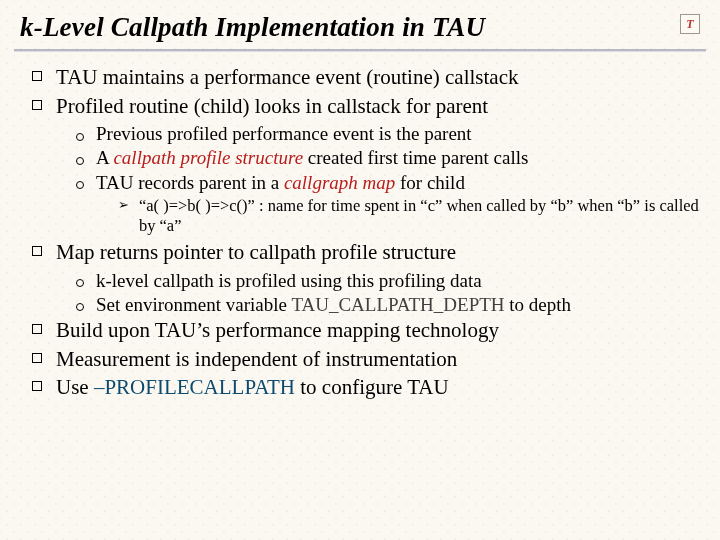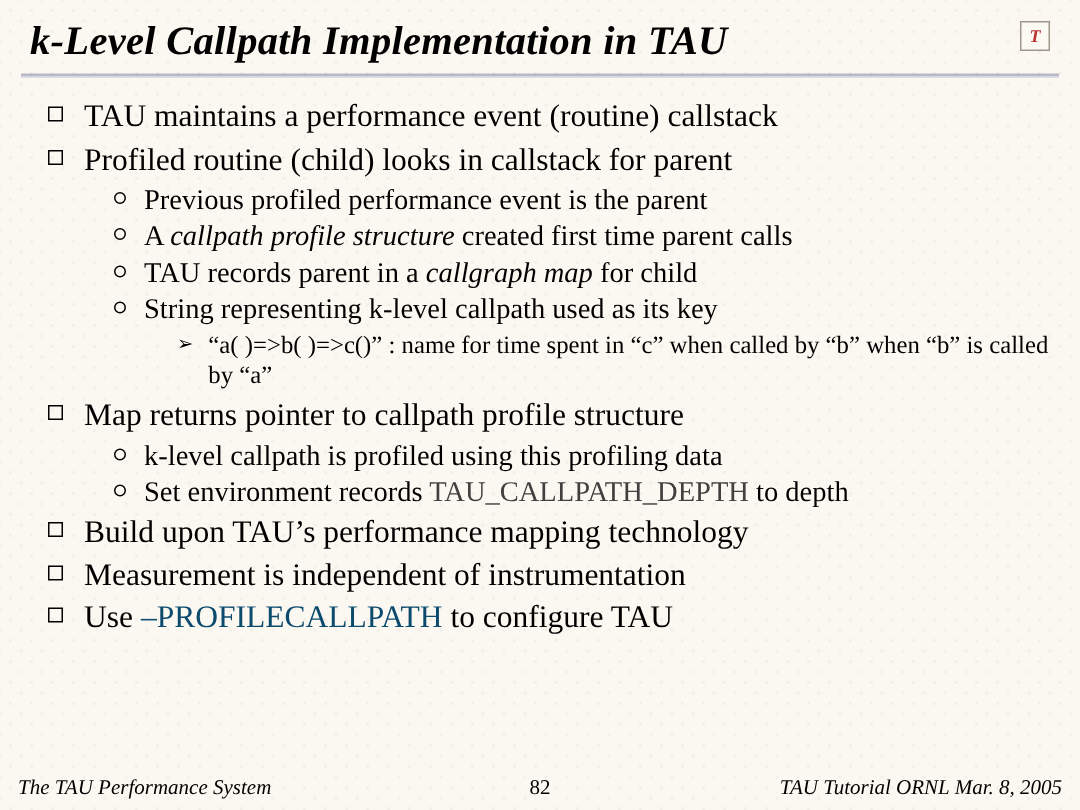--- a/index.html
+++ b/index.html
@@ -61,21 +61,21 @@
     font-size: 21px;
     line-height: 1.22;
   }
   .lvl1 {
     display: flex;
     align-items: flex-start;
     margin: 2px 0 3px 14px;
   }
   .lvl2 {
     display: flex;
-    align-items: flex-start;
+    align-items: center;
     margin: 1px 0 1px 58px;
     font-size: 19px;
   }
   .lvl3 {
     display: flex;
     align-items: flex-start;
     margin: 2px 0 4px 100px;
     font-size: 16.5px;
   }
   .bullet1 {
@@ -98,21 +98,21 @@
   .bullet3 {
     flex: 0 0 auto;
     font-size: 13px;
     margin: 1px 10px 0 0;
     line-height: 1.3;
   }
   .txt {
     flex: 1 1 auto;
   }
   .em-blue {
-    color: #000000;
+    color: #b91c1c;
     font-style: italic;
   }
   .em-green {
     color: #404040;
   }
   .em-darkred {
     color: #0c4a6e;
   }
   .footer {
     position: absolute;
@@ -174,44 +174,40 @@
       </span>
     </div>
 
     <div class="lvl2">
       <span class="bullet2"></span>
       <span class="txt">
         <span>TAU records parent in a </span><span class="em-blue">callgraph map</span><span> for child</span>
       </span>
     </div>
 
-    <div class="lvl2">
-      <span class="bullet2"></span>
-      <span class="txt">String representing k-level callpath used as its key</span>
-    </div>
 
     <div class="lvl3">
       <span class="bullet3">➢</span>
       <span class="txt">“a( )=&gt;b( )=&gt;c()” : name for time spent in “c” when called by “b” when “b” is called by “a”</span>
     </div>
 
     <div class="lvl1">
       <span class="bullet1"></span>
       <span class="txt">Map returns pointer to callpath profile structure</span>
     </div>
 
     <div class="lvl2">
       <span class="bullet2"></span>
       <span class="txt">k-level callpath is profiled using this profiling data</span>
     </div>
 
     <div class="lvl2">
       <span class="bullet2"></span>
       <span class="txt">
-        <span>Set environment records </span><span class="em-green">TAU_CALLPATH_DEPTH</span><span> to depth</span>
+        <span>Set environment variable </span><span class="em-green">TAU_CALLPATH_DEPTH</span><span> to depth</span>
       </span>
     </div>
 
     <div class="lvl1">
       <span class="bullet1"></span>
       <span class="txt">Build upon TAU’s performance mapping technology</span>
     </div>
 
     <div class="lvl1">
       <span class="bullet1"></span>
@@ -220,19 +216,14 @@
 
     <div class="lvl1">
       <span class="bullet1"></span>
       <span class="txt">
         <span>Use </span><span class="em-darkred">–PROFILECALLPATH</span><span> to configure TAU</span>
       </span>
     </div>
 
   </div>
 
-  <div class="footer">
-    <span class="footer-left">The TAU Performance System</span>
-    <span class="footer-center">82</span>
-    <span class="footer-right">TAU Tutorial ORNL Mar. 8, 2005</span>
-  </div>
 
 </div>
 
 </body></html>

